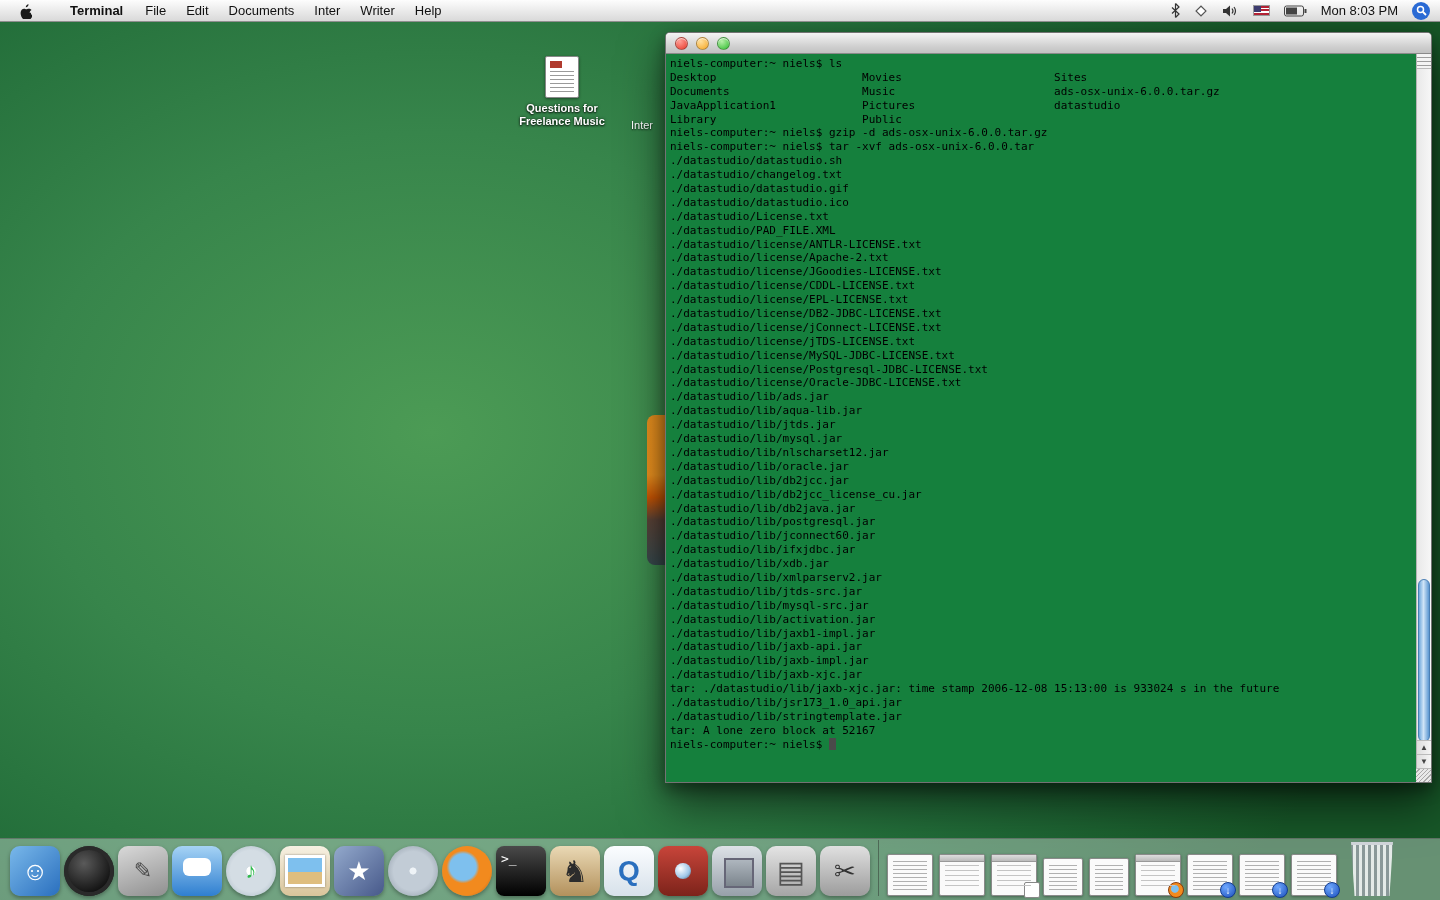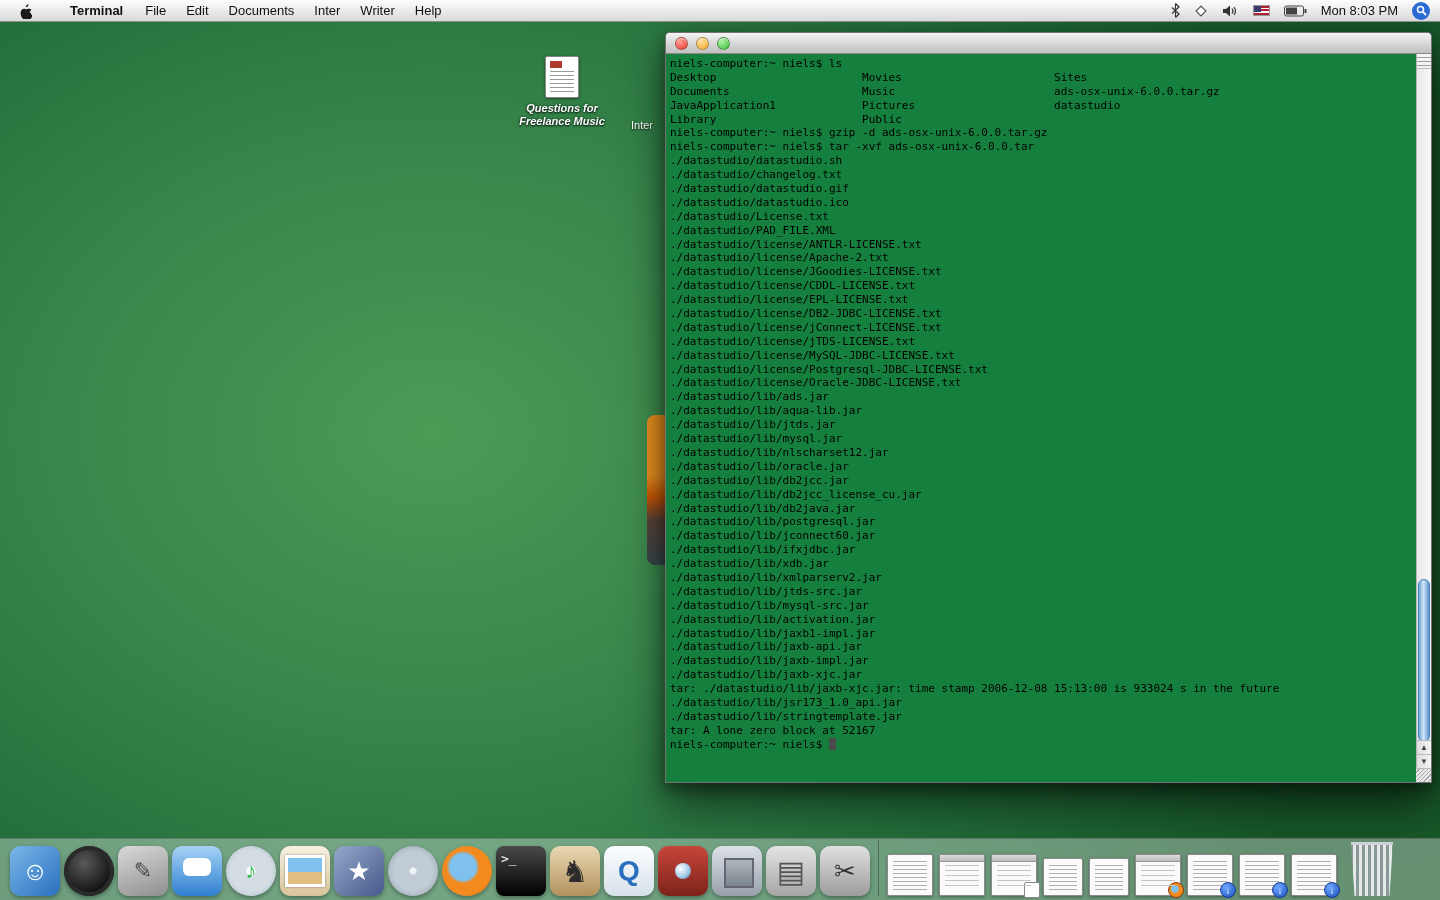--- a/index.html
+++ b/index.html
@@ -34,21 +34,21 @@
   .spotlight { width:18px; height:18px; border-radius:50%; background:#2a6ad4; display:flex; align-items:center; justify-content:center; }
 
   
   .desk-icon { position:absolute; width:120px; text-align:center; z-index:2; }
   .doc-icon { width:34px; height:42px; background:#fff; border:1px solid #888; border-radius:2px;
     margin:0 auto 4px auto; position:relative; box-shadow:0 1px 3px rgba(0,0,0,.45); }
   .doc-icon::before { content:""; position:absolute; left:4px; top:4px; width:12px; height:7px; background:#b03a2e; }
   .doc-icon::after { content:""; position:absolute; left:4px; right:4px; top:14px; bottom:4px;
     background:repeating-linear-gradient(to bottom, #9a9a9a 0 1px, transparent 1px 4px); }
   .desk-label { color:#fff; font-size:11px; font-weight:bold; line-height:13px;
-    text-shadow:0 1px 2px rgba(0,0,0,.85), 0 0 3px rgba(0,0,0,.6);font-style:italic; }
+    text-shadow:0 1px 2px rgba(0,0,0,.85), 0 0 3px rgba(0,0,0,.6); }
   .partial-label { position:absolute; left:631px; top:119px; z-index:2; color:#fff; font-size:11px; font-weight:normal;
     text-shadow:0 1px 2px rgba(0,0,0,.85); }
   .hidden-icon-sliver { position:absolute; left:647px; top:415px; width:26px; height:150px; z-index:2;
     background:linear-gradient(#f7941d 0 40%, #d35400 55%, #5d4037 70%, #37474f 100%);
     border-radius:8px 0 0 8px; opacity:.95; }
 
   
   .terminal-window { position:absolute; left:665px; top:32px; width:767px; height:751px; z-index:10;
     border:1px solid rgba(0,0,0,.55); border-radius:5px 5px 0 0;
     box-shadow:0 22px 45px rgba(0,0,0,.55), 0 6px 16px rgba(0,0,0,.4);

